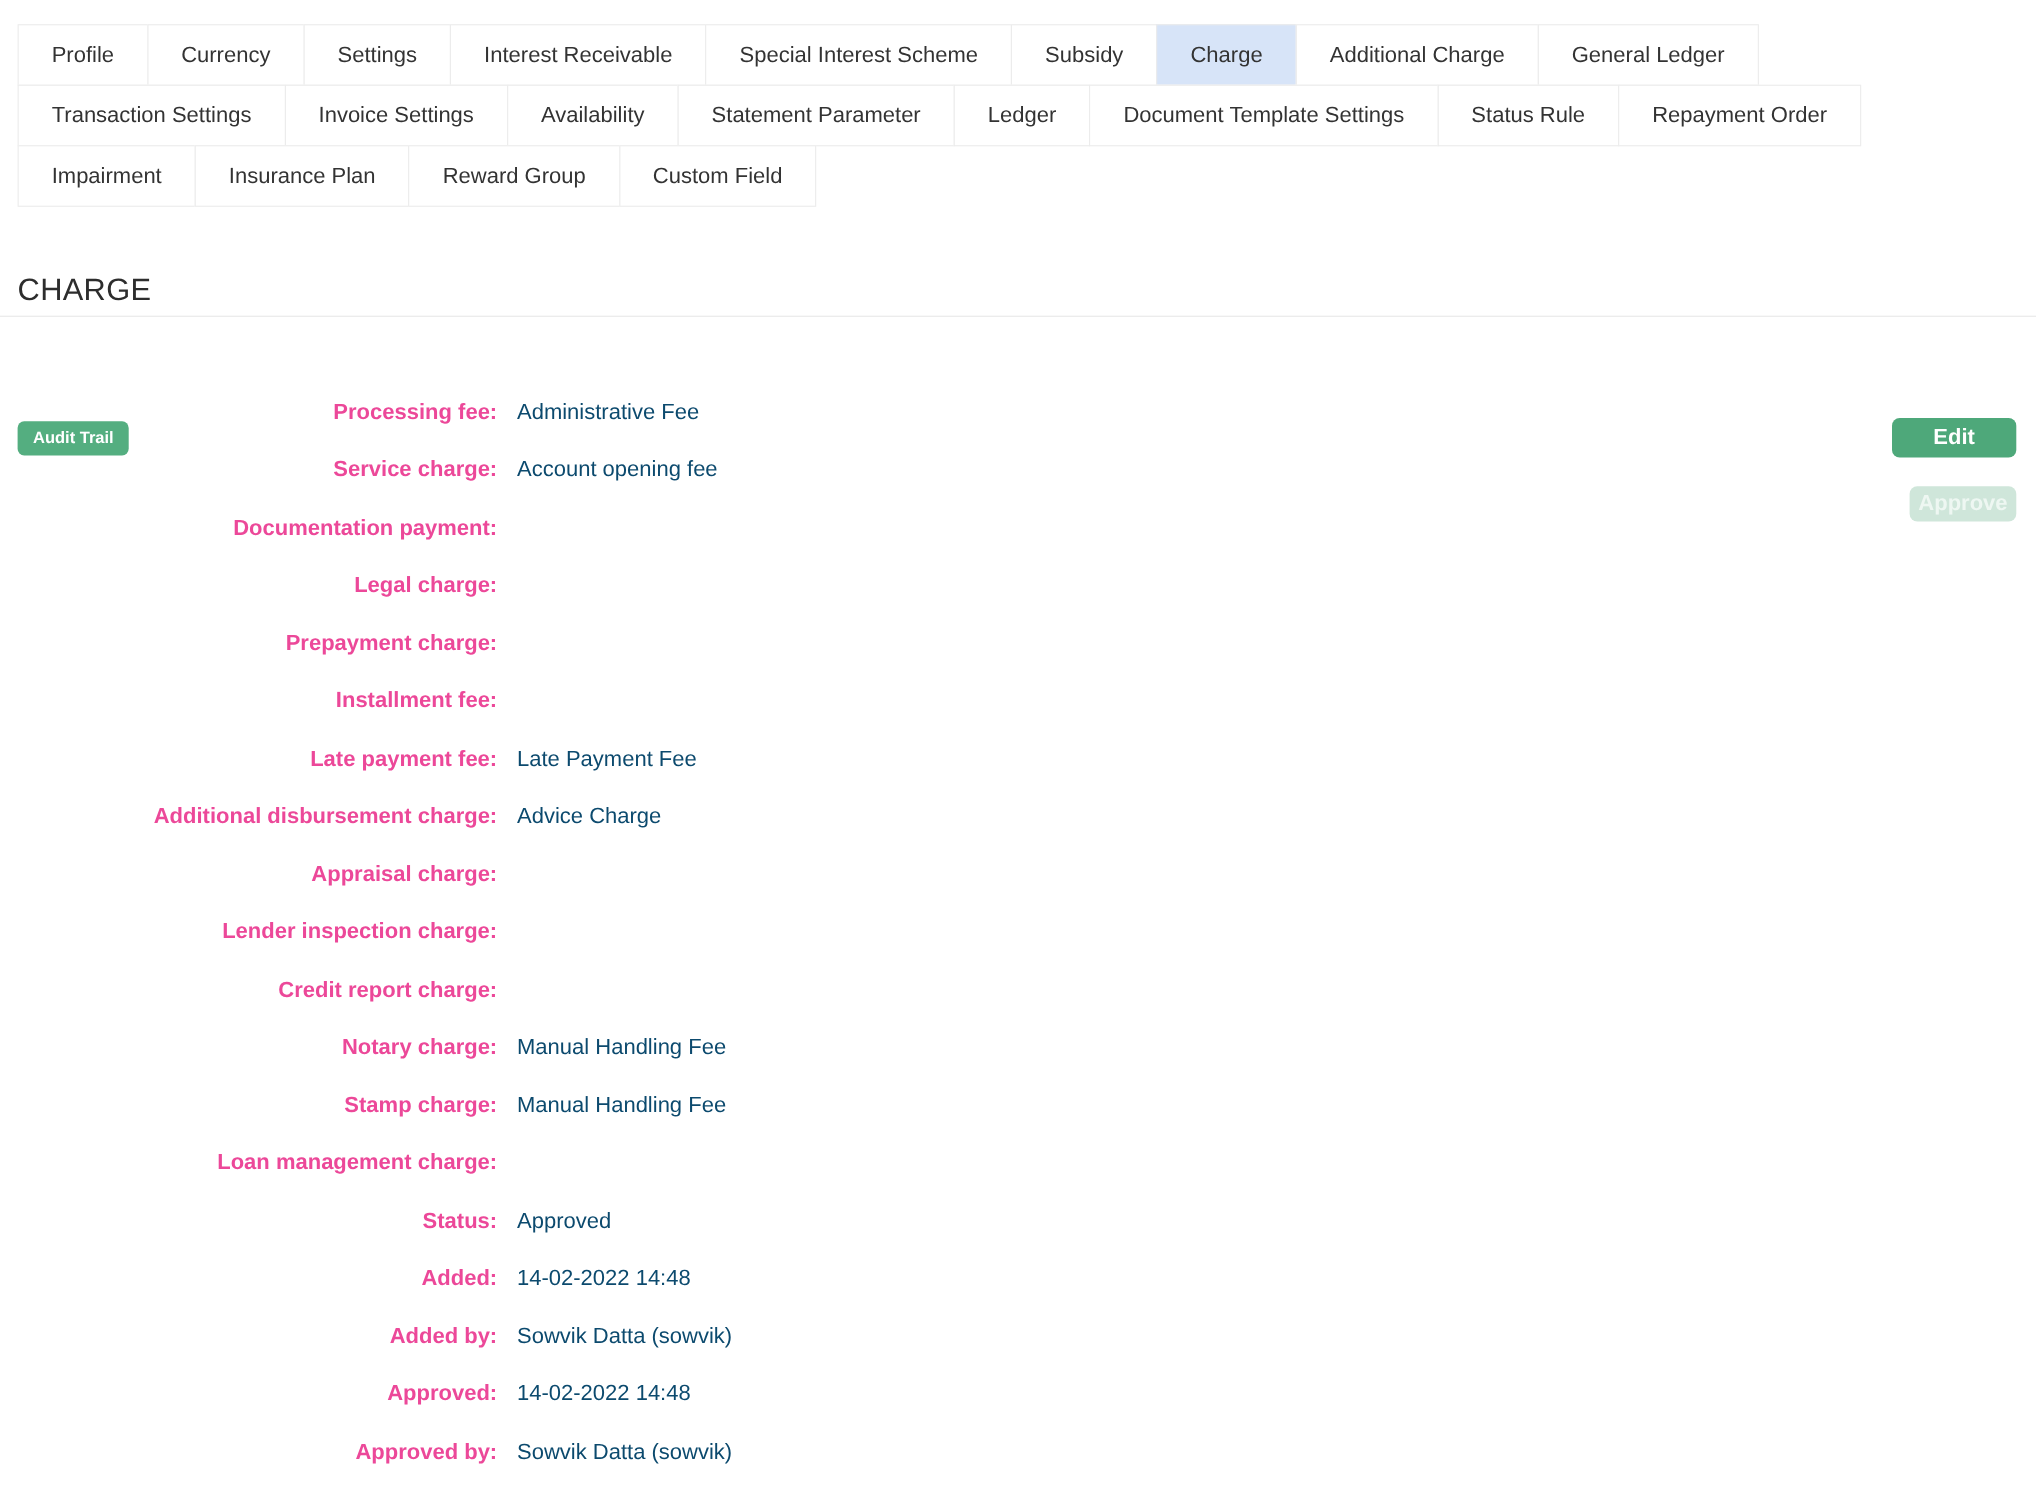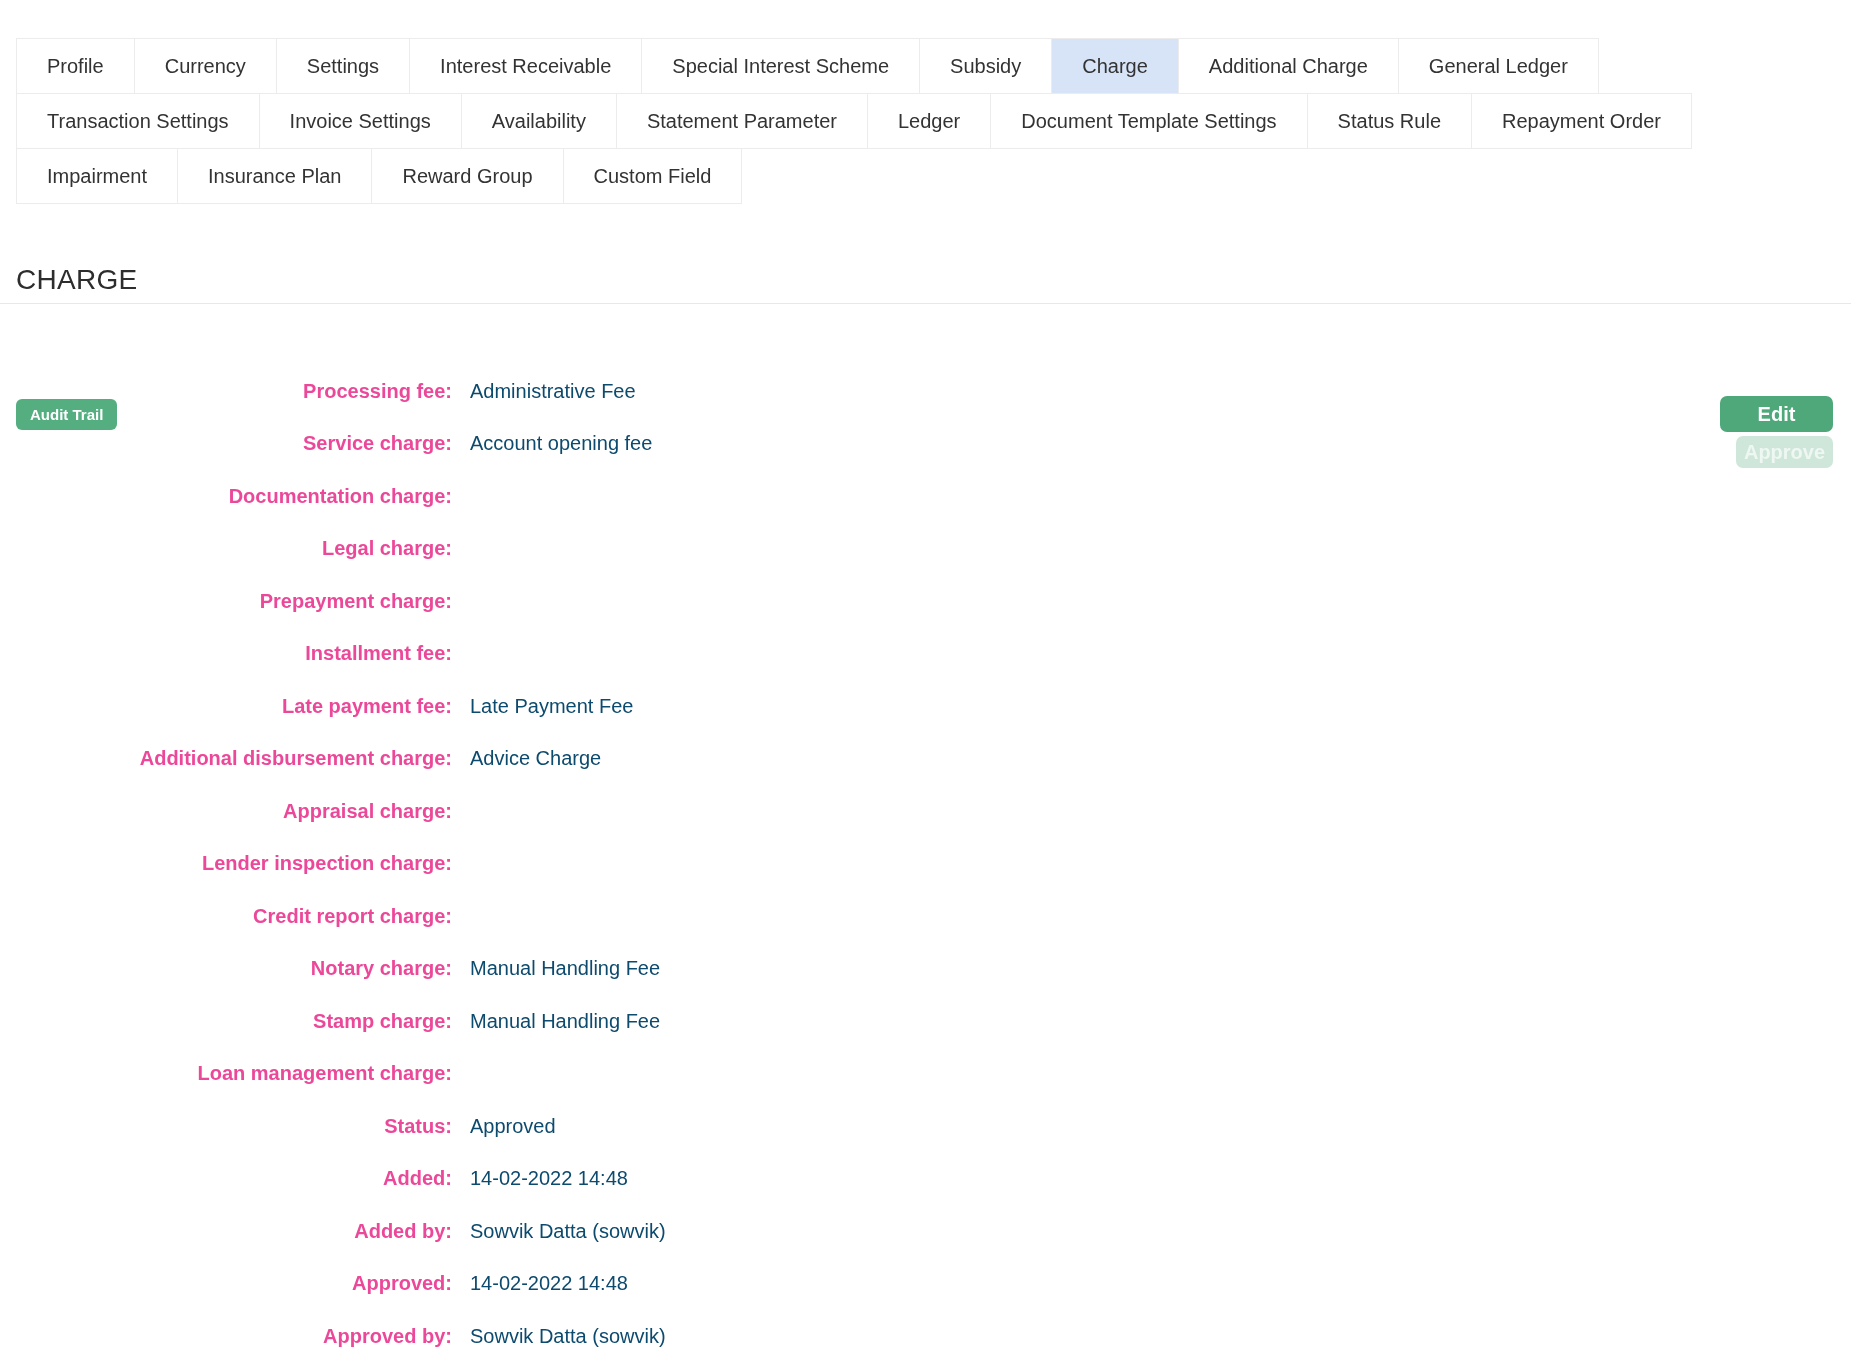--- a/index.html
+++ b/index.html
@@ -7,21 +7,21 @@
   body {
     width: 1851px; height: 1357px;
     background: #ffffff;
     font-family: "Liberation Sans", sans-serif;
     color: #212121;
     position: relative;
     overflow: hidden;
   }
 
   
-  .tabs { margin: 38px 0 0 16px; }
+  .tabs { margin: 22px 0 0 16px; }
   .tab-row { display: flex; }
   .tab-row + .tab-row { margin-top: -1px; }
   .tab {
     border: 1px solid #ececec;
     padding: 0 30px;
     height: 56px;
     line-height: 54px;
     font-size: 20px;
     color: #333333;
     background: #ffffff;
@@ -56,21 +56,21 @@
     background: #54ae80;
     color: #ffffff;
     font-family: "Liberation Sans", sans-serif;
     font-size: 15px; font-weight: 700;
     border: none; border-radius: 6px;
     cursor: pointer;
   }
 
   .actions-right {
     position: absolute; right: 18px; top: 31px;
-    display: flex; flex-direction: column; align-items: flex-end;
+    display: flex; flex-direction: column; align-items: flex-end; gap: 22px;
   }
   .btn-edit {
     width: 113px; height: 36px;
     background: #4ea87a;
     color: #ffffff;
     font-family: "Liberation Sans", sans-serif;
     font-size: 20px; font-weight: 700;
     border: none; border-radius: 7px;
     cursor: pointer;
   }
@@ -149,21 +149,21 @@
   <div class="actions-right">
     <button class="btn-edit">Edit</button>
     <button class="btn-approve" disabled="">Approve</button>
   </div>
 
   <div class="form-grid">
       <div class="f-label">Processing fee:</div>
       <div class="f-value">Administrative Fee</div>
       <div class="f-label">Service charge:</div>
       <div class="f-value">Account opening fee</div>
-      <div class="f-label">Documentation charge:</div>
+      <div class="f-label">Documentation payment:</div>
       <div class="f-value"></div>
       <div class="f-label">Legal charge:</div>
       <div class="f-value"></div>
       <div class="f-label">Prepayment charge:</div>
       <div class="f-value"></div>
       <div class="f-label">Installment fee:</div>
       <div class="f-value"></div>
       <div class="f-label">Late payment fee:</div>
       <div class="f-value">Late Payment Fee</div>
       <div class="f-label">Additional disbursement charge:</div>

